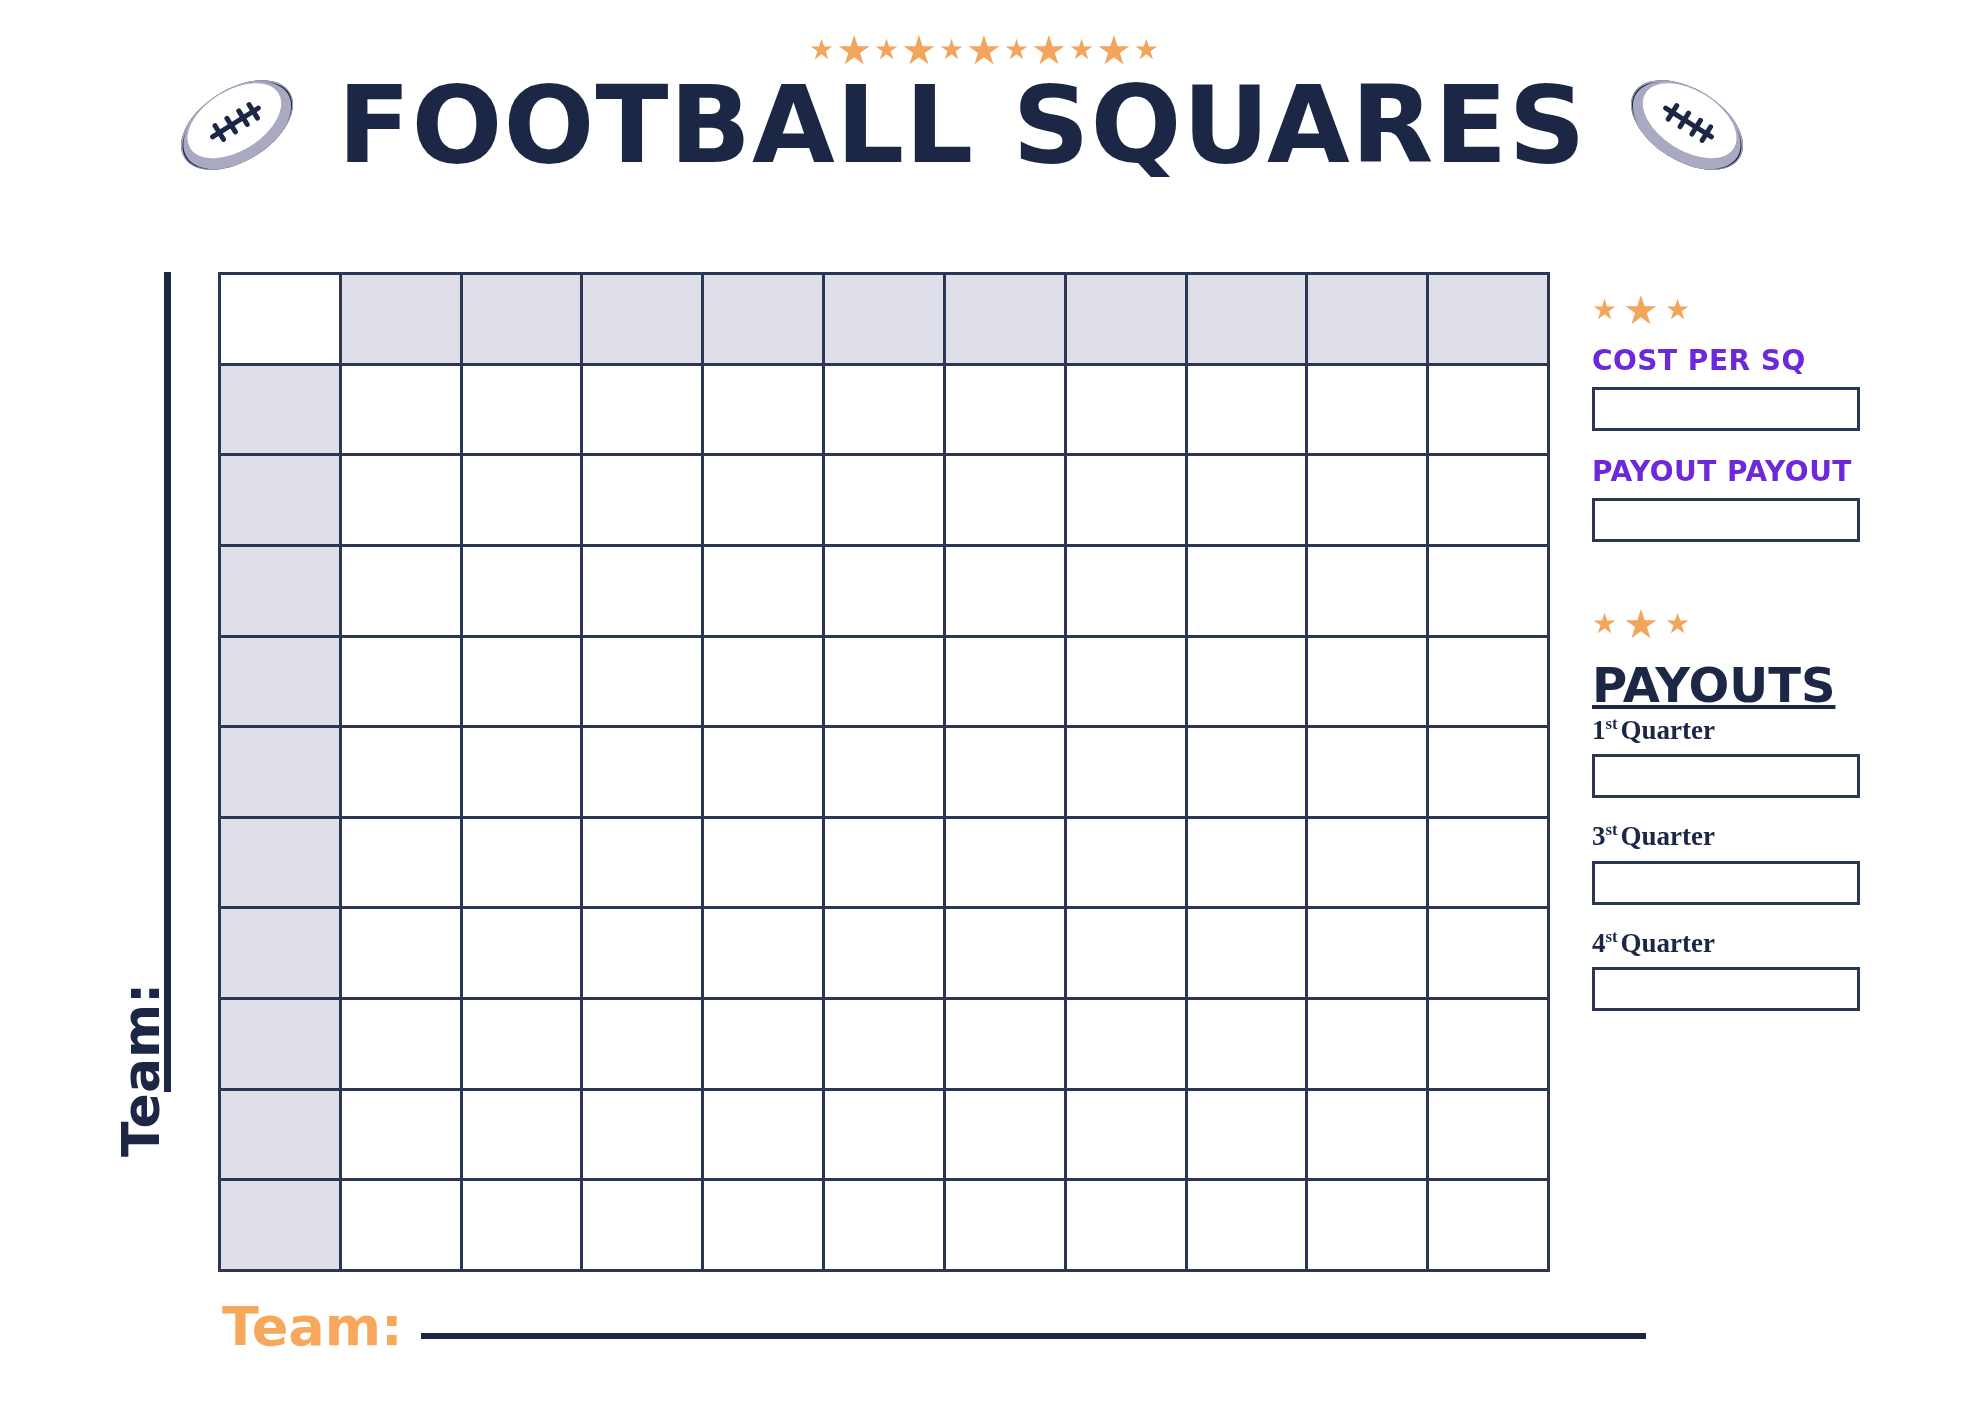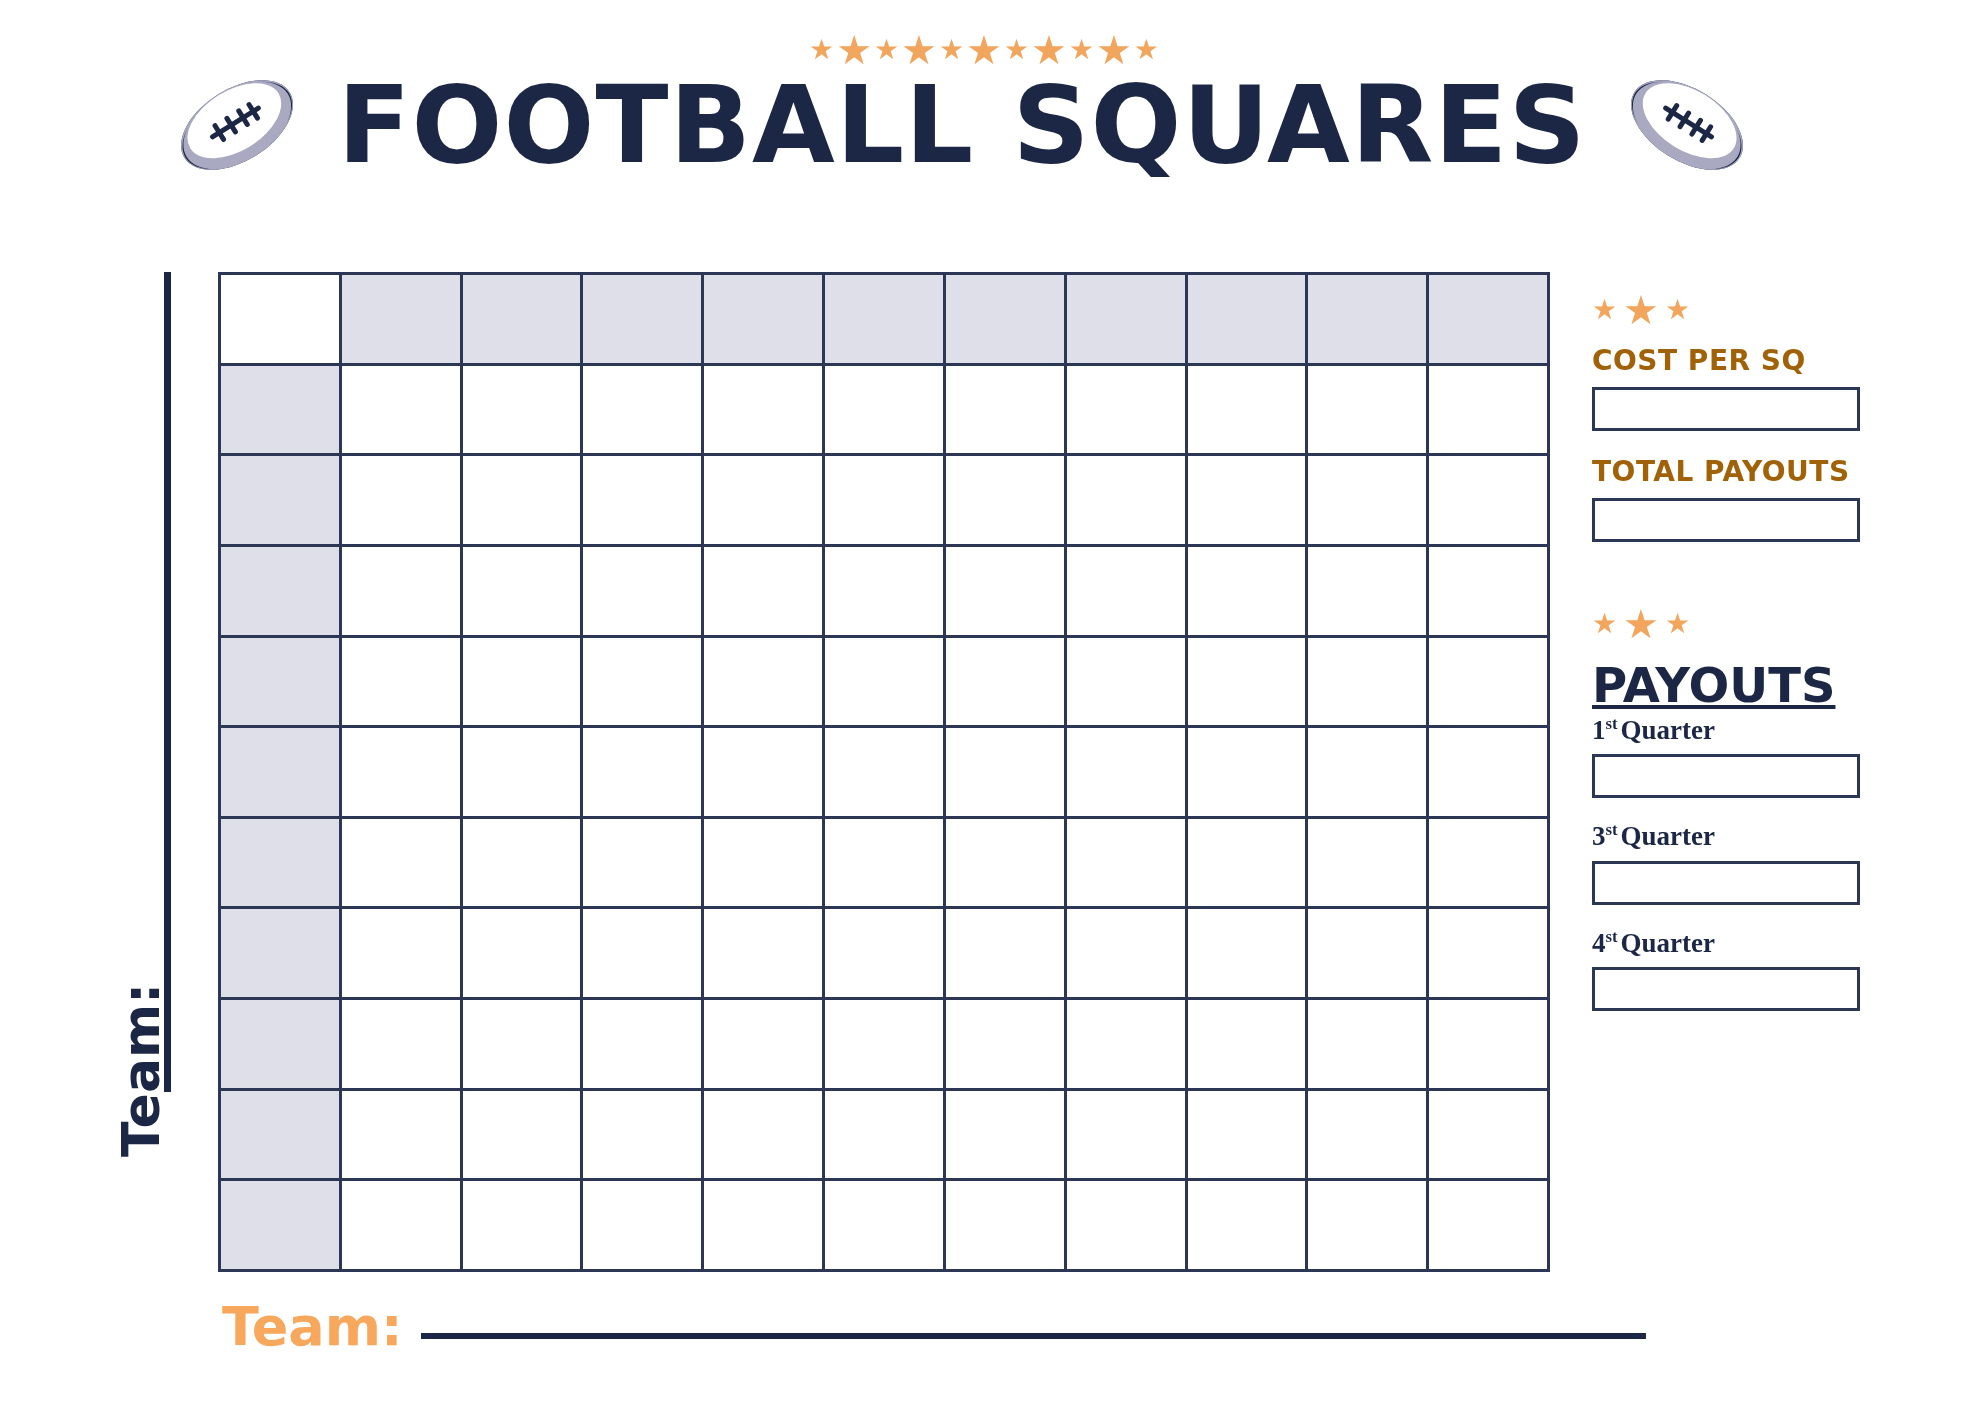--- a/index.html
+++ b/index.html
@@ -160,21 +160,21 @@
     line-height: 0;
     margin-bottom: 16px;
     white-space: nowrap;
   }
   .star-trio .star { margin-right: 6px; }
   .side-label {
     font-family: "DejaVu Sans", sans-serif;
     font-weight: bold;
     font-size: 28px;
     letter-spacing: 0.5px;
-    color: #a16207;
+    color: #6d28d9;
     margin-bottom: 10px;
     line-height: 1.1;
   }
   .side-box {
     width: 268px;
     height: 44px;
     border: 3px solid #2C3655;
     background: #ffffff;
     box-sizing: border-box;
   }
@@ -432,21 +432,21 @@
 </div>
 
 <div class="sidebar">
 
   <div class="star-trio" id="cost-stars"><span class="star sm">★</span><span class="star lg">★</span><span class="star sm">★</span></div>
   <div class="side-label">COST PER SQ</div>
   <div class="side-box"></div>
 
   <div class="gap-24"></div>
 
-  <div class="side-label">TOTAL PAYOUTS</div>
+  <div class="side-label">PAYOUT PAYOUT</div>
   <div class="side-box"></div>
 
   <div class="gap-60"></div>
 
   <div class="star-trio" id="payout-stars"><span class="star sm">★</span><span class="star lg">★</span><span class="star sm">★</span></div>
   <div class="payouts-heading">PAYOUTS</div>
 
   <div id="quarters">
       <div class="qtr-block">
         <div class="qtr-label">1<sup>st</sup>Quarter</div>

